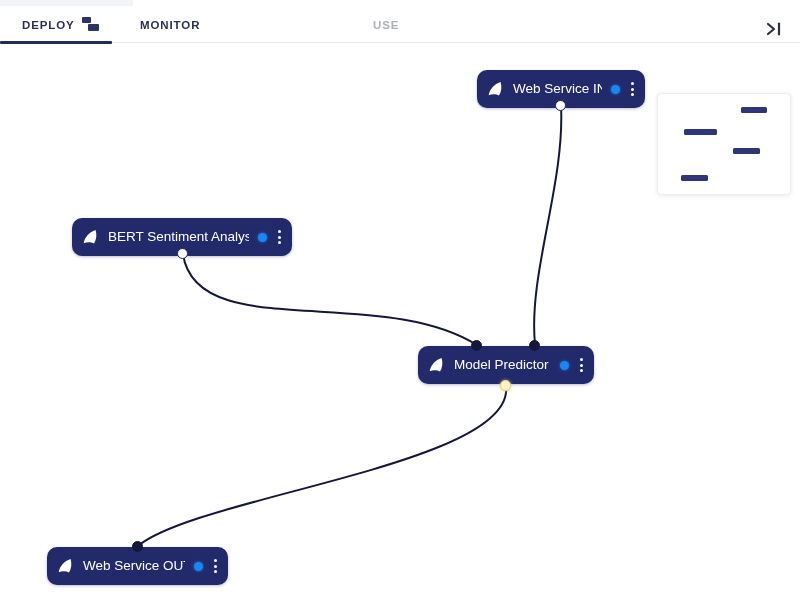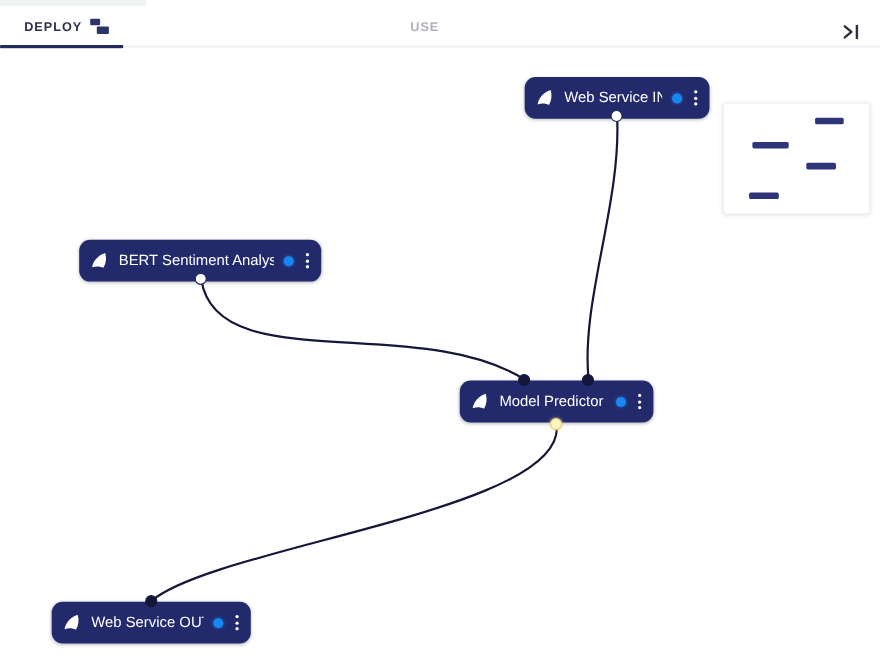--- a/index.html
+++ b/index.html
@@ -207,20 +207,23 @@
   <div class="tabbar">
 
     <div class="tab" id="tab-deploy">
       <span>DEPLOY</span>
       <span class="deploy-icon">
         <i class="r1"></i>
           <i class="r2"></i>
       </span>
     </div>
 
+    <div class="tab" id="tab-monitor">
+      <span>MONITOR</span>
+    </div>
 
 
     <div class="tab disabled" id="tab-use">
       <span>USE</span>
     </div>
 
     <div class="collapse-btn">
       <svg width="18" height="14" viewBox="0 0 18 14">
         <path d="M2 2 L8 7 L2 12" fill="none" stroke="#2b2f3e" stroke-width="2.2" stroke-linecap="round" stroke-linejoin="round"></path>
         <line x1="13" y1="1.5" x2="13" y2="12.5" stroke="#2b2f3e" stroke-width="2.2" stroke-linecap="round"></line>

